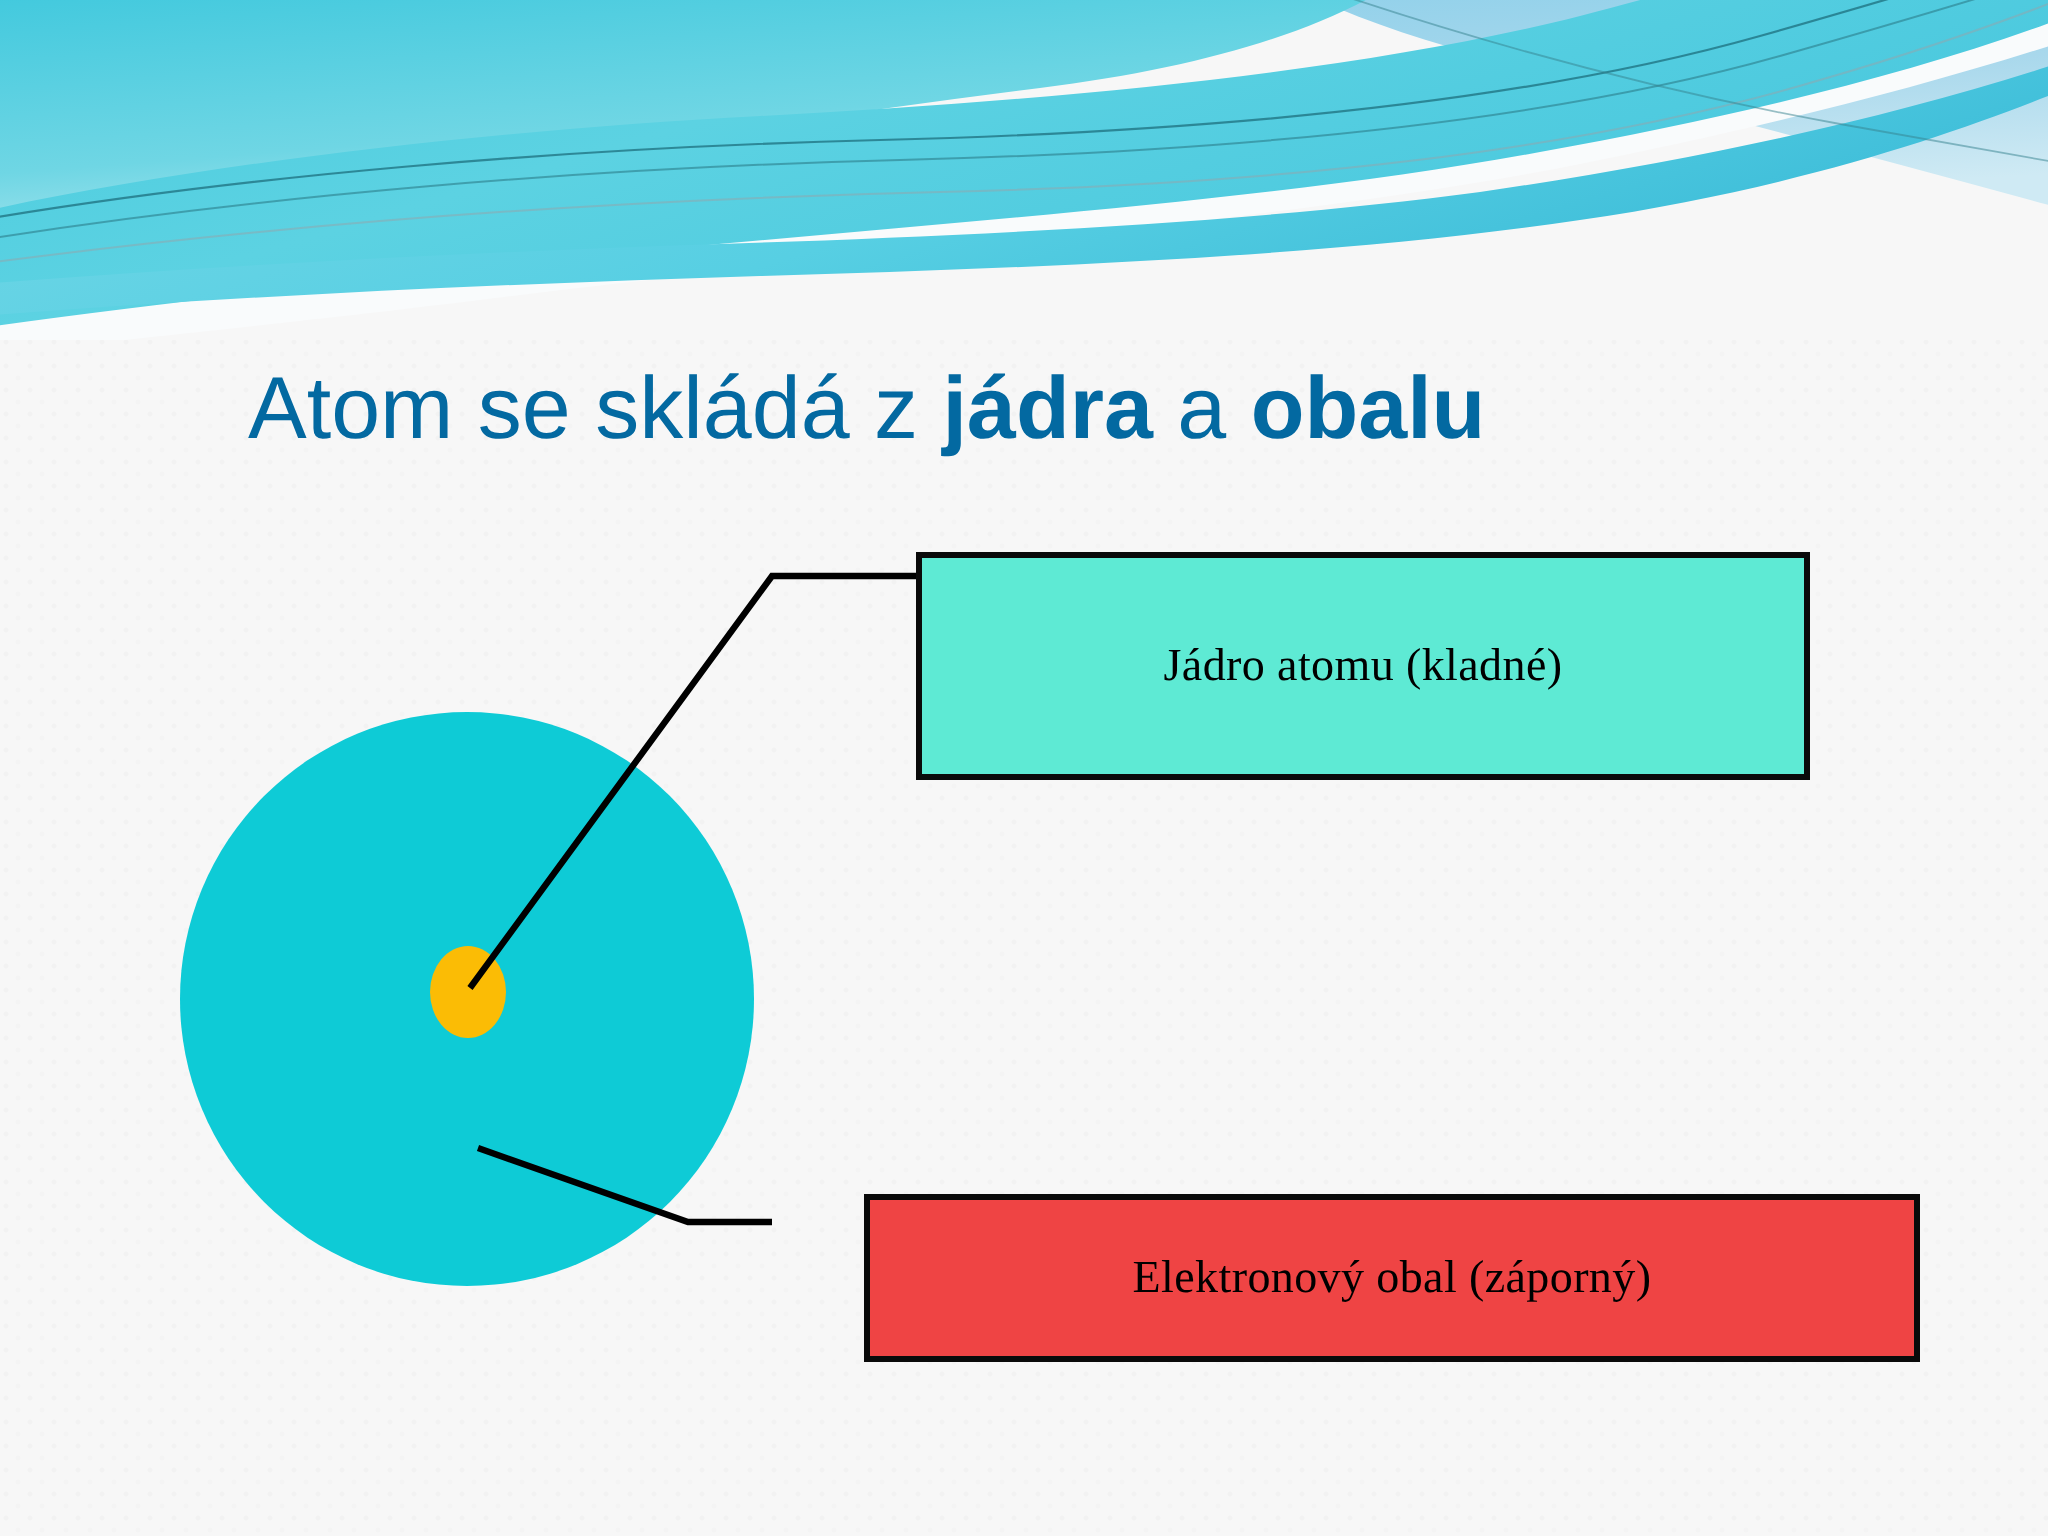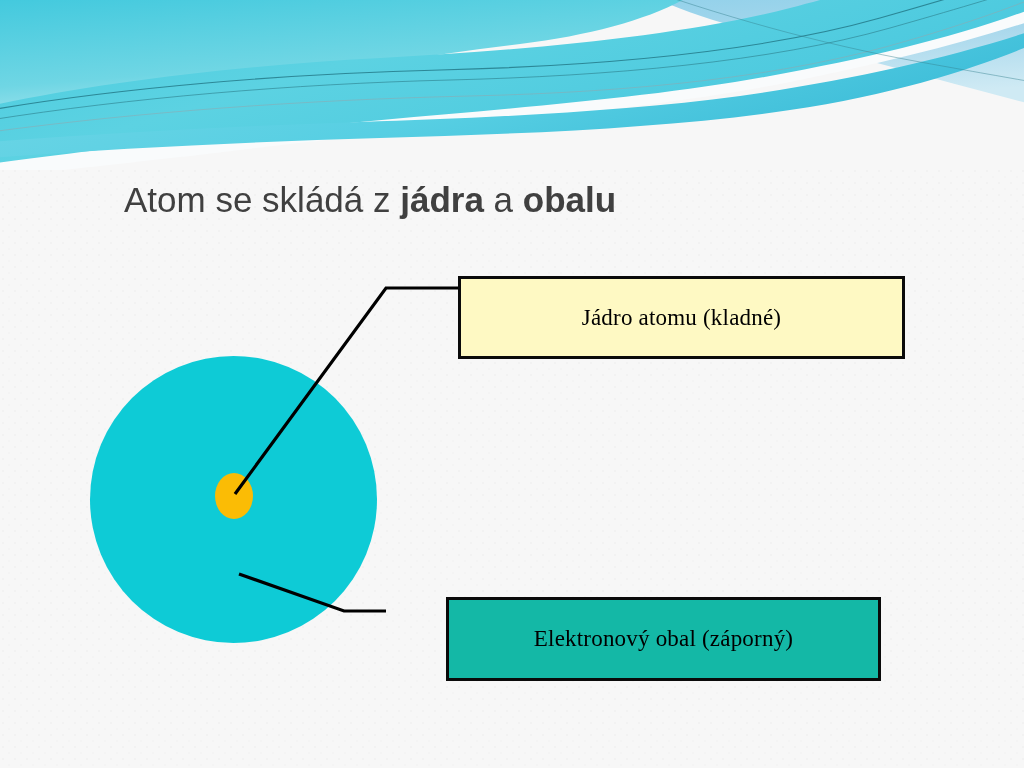--- a/index.html
+++ b/index.html
@@ -47,23 +47,23 @@
     letter-spacing: 0.3px;
     color: #17697d;
     white-space: nowrap;
   }
 
   
   #subtitle {
     position: absolute;
     left: 124px;
     top: 180px;
-    font-size: 35px;
+    font-size: 44px;
     line-height: 1.15;
-    color: #404040;
+    color: #0369a1;
     white-space: nowrap;
   }
   #subtitle .b { font-weight: bold; }
 
   
   #atom-layer {
     position: absolute;
     left: 0; top: 0;
     width: 1024px; height: 768px;
     pointer-events: none;
@@ -97,30 +97,30 @@
     justify-content: center;
     font-family: "Liberation Serif", serif;
     font-size: 23px;
     color: #000000;
     letter-spacing: 0.2px;
   }
   #callout-nucleus {
     left: 458px;
     top: 276px;
     width: 447px;
-    height: 83px;
-    background: #fef9c3;
+    height: 114px;
+    background: #5eead4;
     font-family: Liberation Serif, serif;
   }
   #callout-shell {
-    left: 446px;
+    left: 432px;
     top: 597px;
-    width: 435px;
+    width: 528px;
     height: 84px;
-    background: #14b8a6;
+    background: #ef4444;
   }
 </style>
 </head>
 <body>
 
 <div id="slide">
 
   <div id="slide-texture"></div>
 
   <div id="banner">

